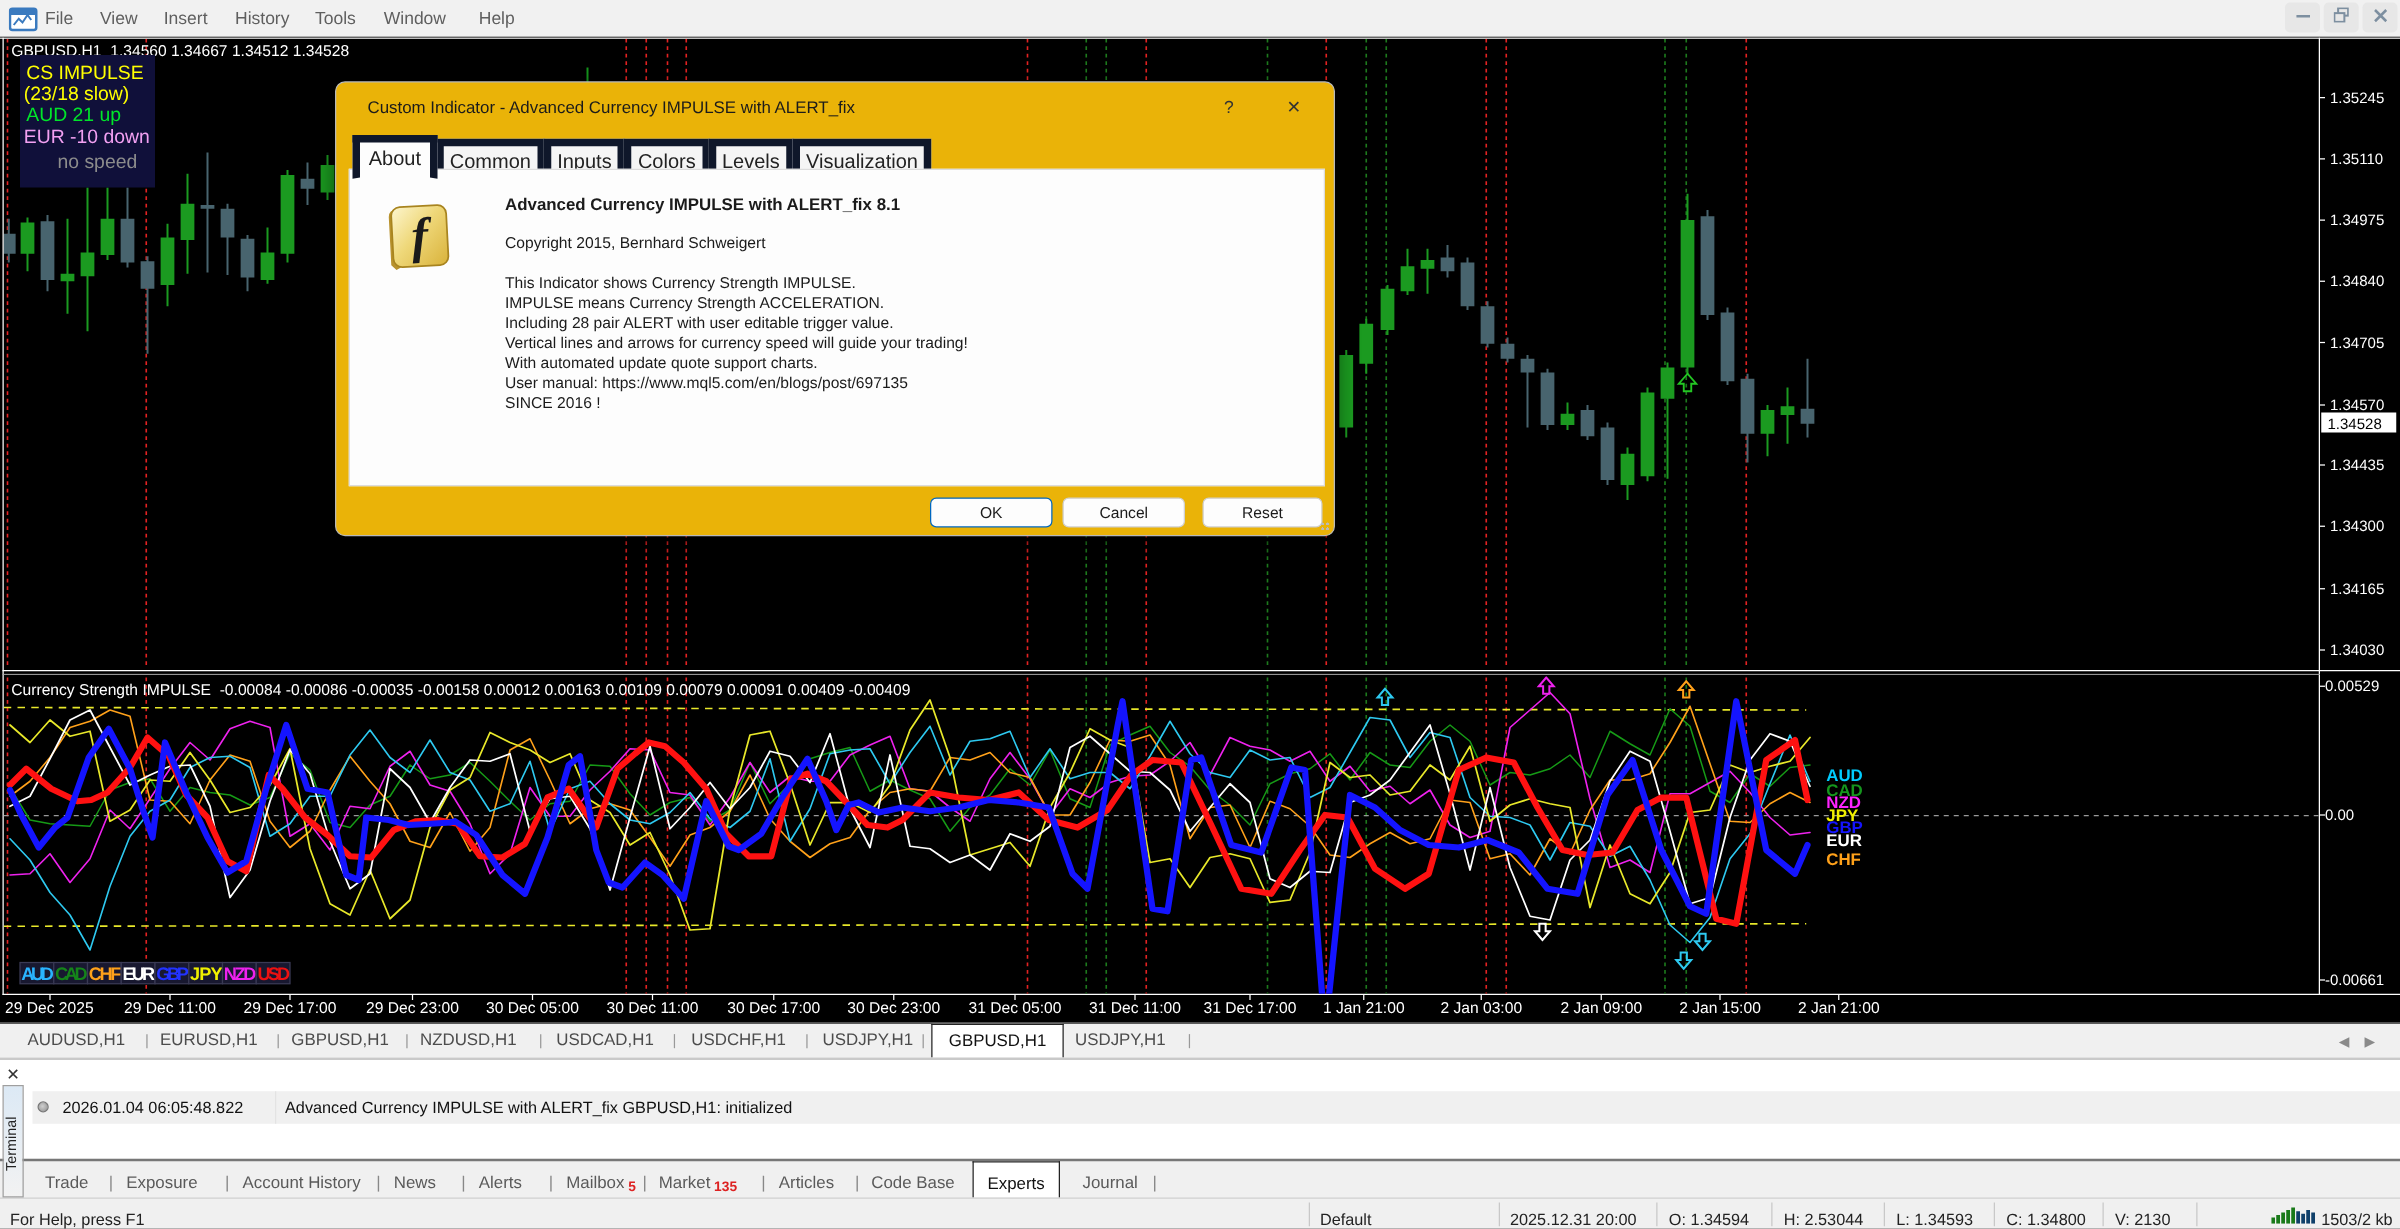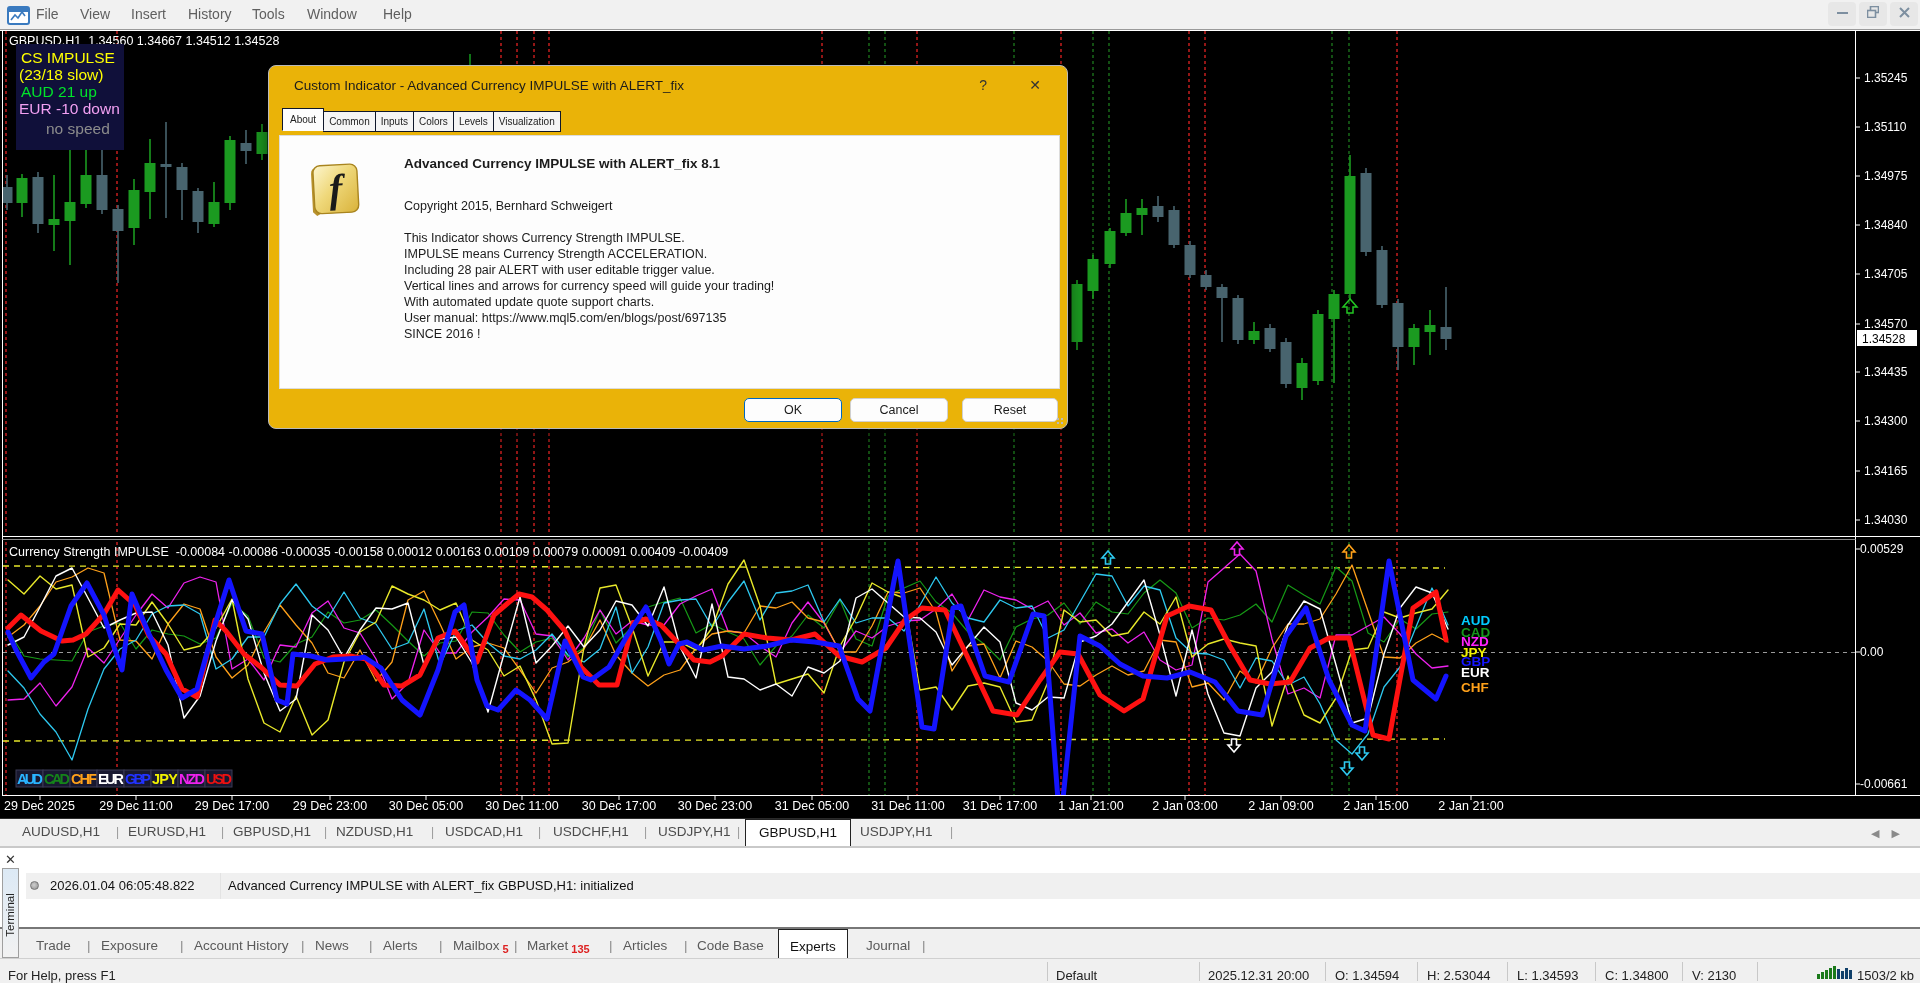--- a/index.html
+++ b/index.html
@@ -7,26 +7,26 @@
 #mticon{position:absolute;left:7px;top:4px}
 #winbtns{position:absolute;right:2px;top:2px}
 #winbtns .wb{display:inline-block;width:28px;height:24px;background:#e7e7e7;border-radius:4px;margin-left:3px;color:#7d8fa0;text-align:center;line-height:24px;font-size:13px}
 #chartarea{position:absolute;left:0;top:30px;width:1920px;height:788px;background:#000}
 #dlg{position:absolute;left:268px;top:35px;width:800px;height:364px;background:#eab308;border-radius:8px;border:1px solid #b9b9b9;box-shadow:0 6px 18px rgba(0,0,0,0.55);}
 #dlg-title{position:absolute;left:0;top:0;right:0;height:36px;font-size:13.5px;color:#1b1b1b}
 #dlg-title>span:first-child{position:absolute;left:25px;top:12px}
 .dhelp{position:absolute;right:80px;top:11px;color:#333;font-size:14px}
 .dclose{position:absolute;right:26px;top:11px;color:#333;font-size:14px}
 #dlg-tabs{position:absolute;left:13px;top:44px;height:26px}
-.tab{display:inline-block;border:1px solid #0f172a;background:#f5f5f5;color:#222;font-size:10px;padding:4px 5px;margin-right:-1px;position:relative}
+.tab{display:inline-block;border:6px solid #0f172a;background:#f5f5f5;color:#222;font-size:16px;padding:4px 5px;margin-right:-1px;position:relative}
 .tab.sel{background:#fdfdfd;border-bottom:1px solid #fdfdfd;padding:5px 7px;top:-2px;z-index:3}
 #dlg-content{position:absolute;left:10px;top:69px;width:781px;height:254px;background:#fdfdfd;border:1px solid #dcdcdc}
 #ficon{position:absolute;left:28px;top:27px}
 #dlg-text{position:absolute;left:124px;top:20px;color:#1b1b1b}
-.dt1{font-weight:bold;font-size:13.5px;margin-bottom:28px}
+.dt1{font-weight:bold;font-size:13.5px;margin-bottom:16px}
 .dt2{font-size:12.5px;margin-bottom:17px}
 .dt3{font-size:12.5px;line-height:16px}
 #dlg-btns{position:absolute;right:9px;top:332px}
 #dlg-btns button{width:98px;height:24px;background:#fdfdfd;border:1px solid #d0d0d0;border-radius:5px;font-size:12.5px;font-family:"Liberation Sans",sans-serif;color:#1b1b1b;margin-left:8px}
 #dlg-btns button.ok{border:1.6px solid #0067c0}
 #dlg-btns button.rst{width:96px;margin-left:14px}
 #grip{position:absolute;right:3px;bottom:3px;width:7px;height:7px;background:
  radial-gradient(circle at 1px 1px,#bbb 1px,transparent 1.2px),
  radial-gradient(circle at 5px 1px,#bbb 1px,transparent 1.2px),
  radial-gradient(circle at 5px 5px,#bbb 1px,transparent 1.2px),

